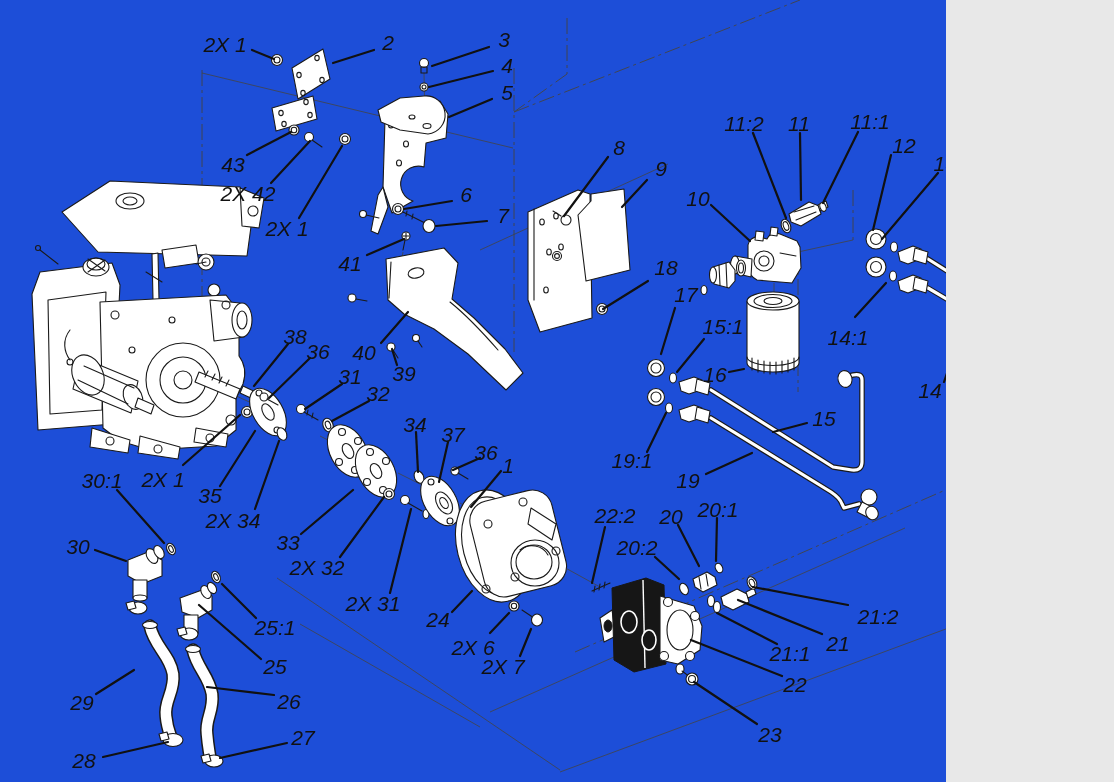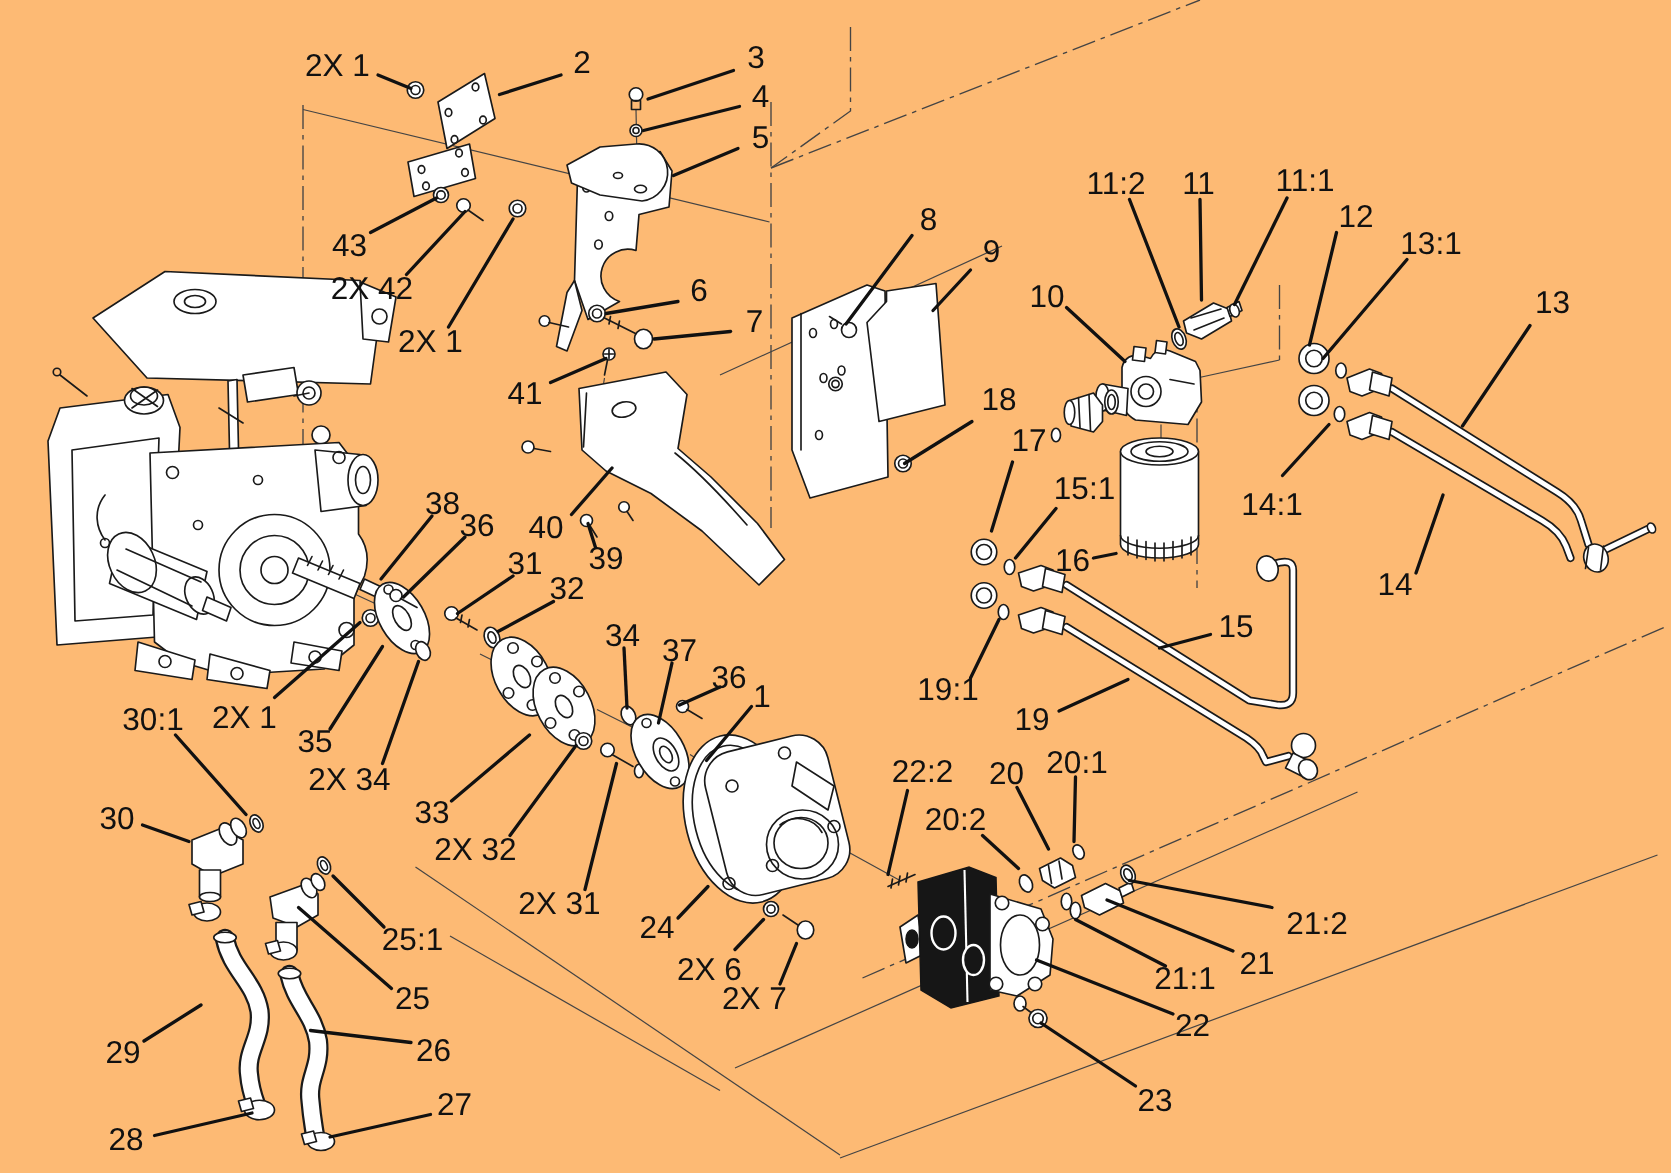--- a/index.html
+++ b/index.html
@@ -1,17 +1,17 @@
 <!DOCTYPE html>
 <html><head>
 <meta charset="utf-8">
 <style>
   html,body{margin:0;padding:0;background:#e8e8e8;}
-  .stage{position:relative;width:1114px;height:782px;background:#fdba74;overflow:hidden;
-         font-family:"Liberation Sans", sans-serif;}
+  .stage{position:relative;width:946px;height:782px;background:#1d4ed8;overflow:hidden;
+         font-family:"Liberation Sans", sans-serif;font-style:italic;}
   svg{position:absolute;inset:0;}
   
   .ln   {fill:none;stroke:#1a1a1a;stroke-width:1.1;stroke-linejoin:round;stroke-linecap:round;}
   .fw   {fill:#ffffff;stroke:#1a1a1a;stroke-width:1.1;stroke-linejoin:round;}
   .thin {fill:none;stroke:#444444;stroke-width:0.8;}
   .dd   {fill:none;stroke:#444444;stroke-width:0.9;stroke-dasharray:16 4 3 4;}
   .tubeO{fill:none;stroke:#1a1a1a;stroke-width:5.5;stroke-linejoin:round;stroke-linecap:round;}
   .tubeI{fill:none;stroke:#ffffff;stroke-width:3.2;stroke-linejoin:round;stroke-linecap:round;}
   .hoseO{fill:none;stroke:#1a1a1a;stroke-width:13.5;stroke-linecap:round;}
   .hoseI{fill:none;stroke:#ffffff;stroke-width:10.5;stroke-linecap:round;}

